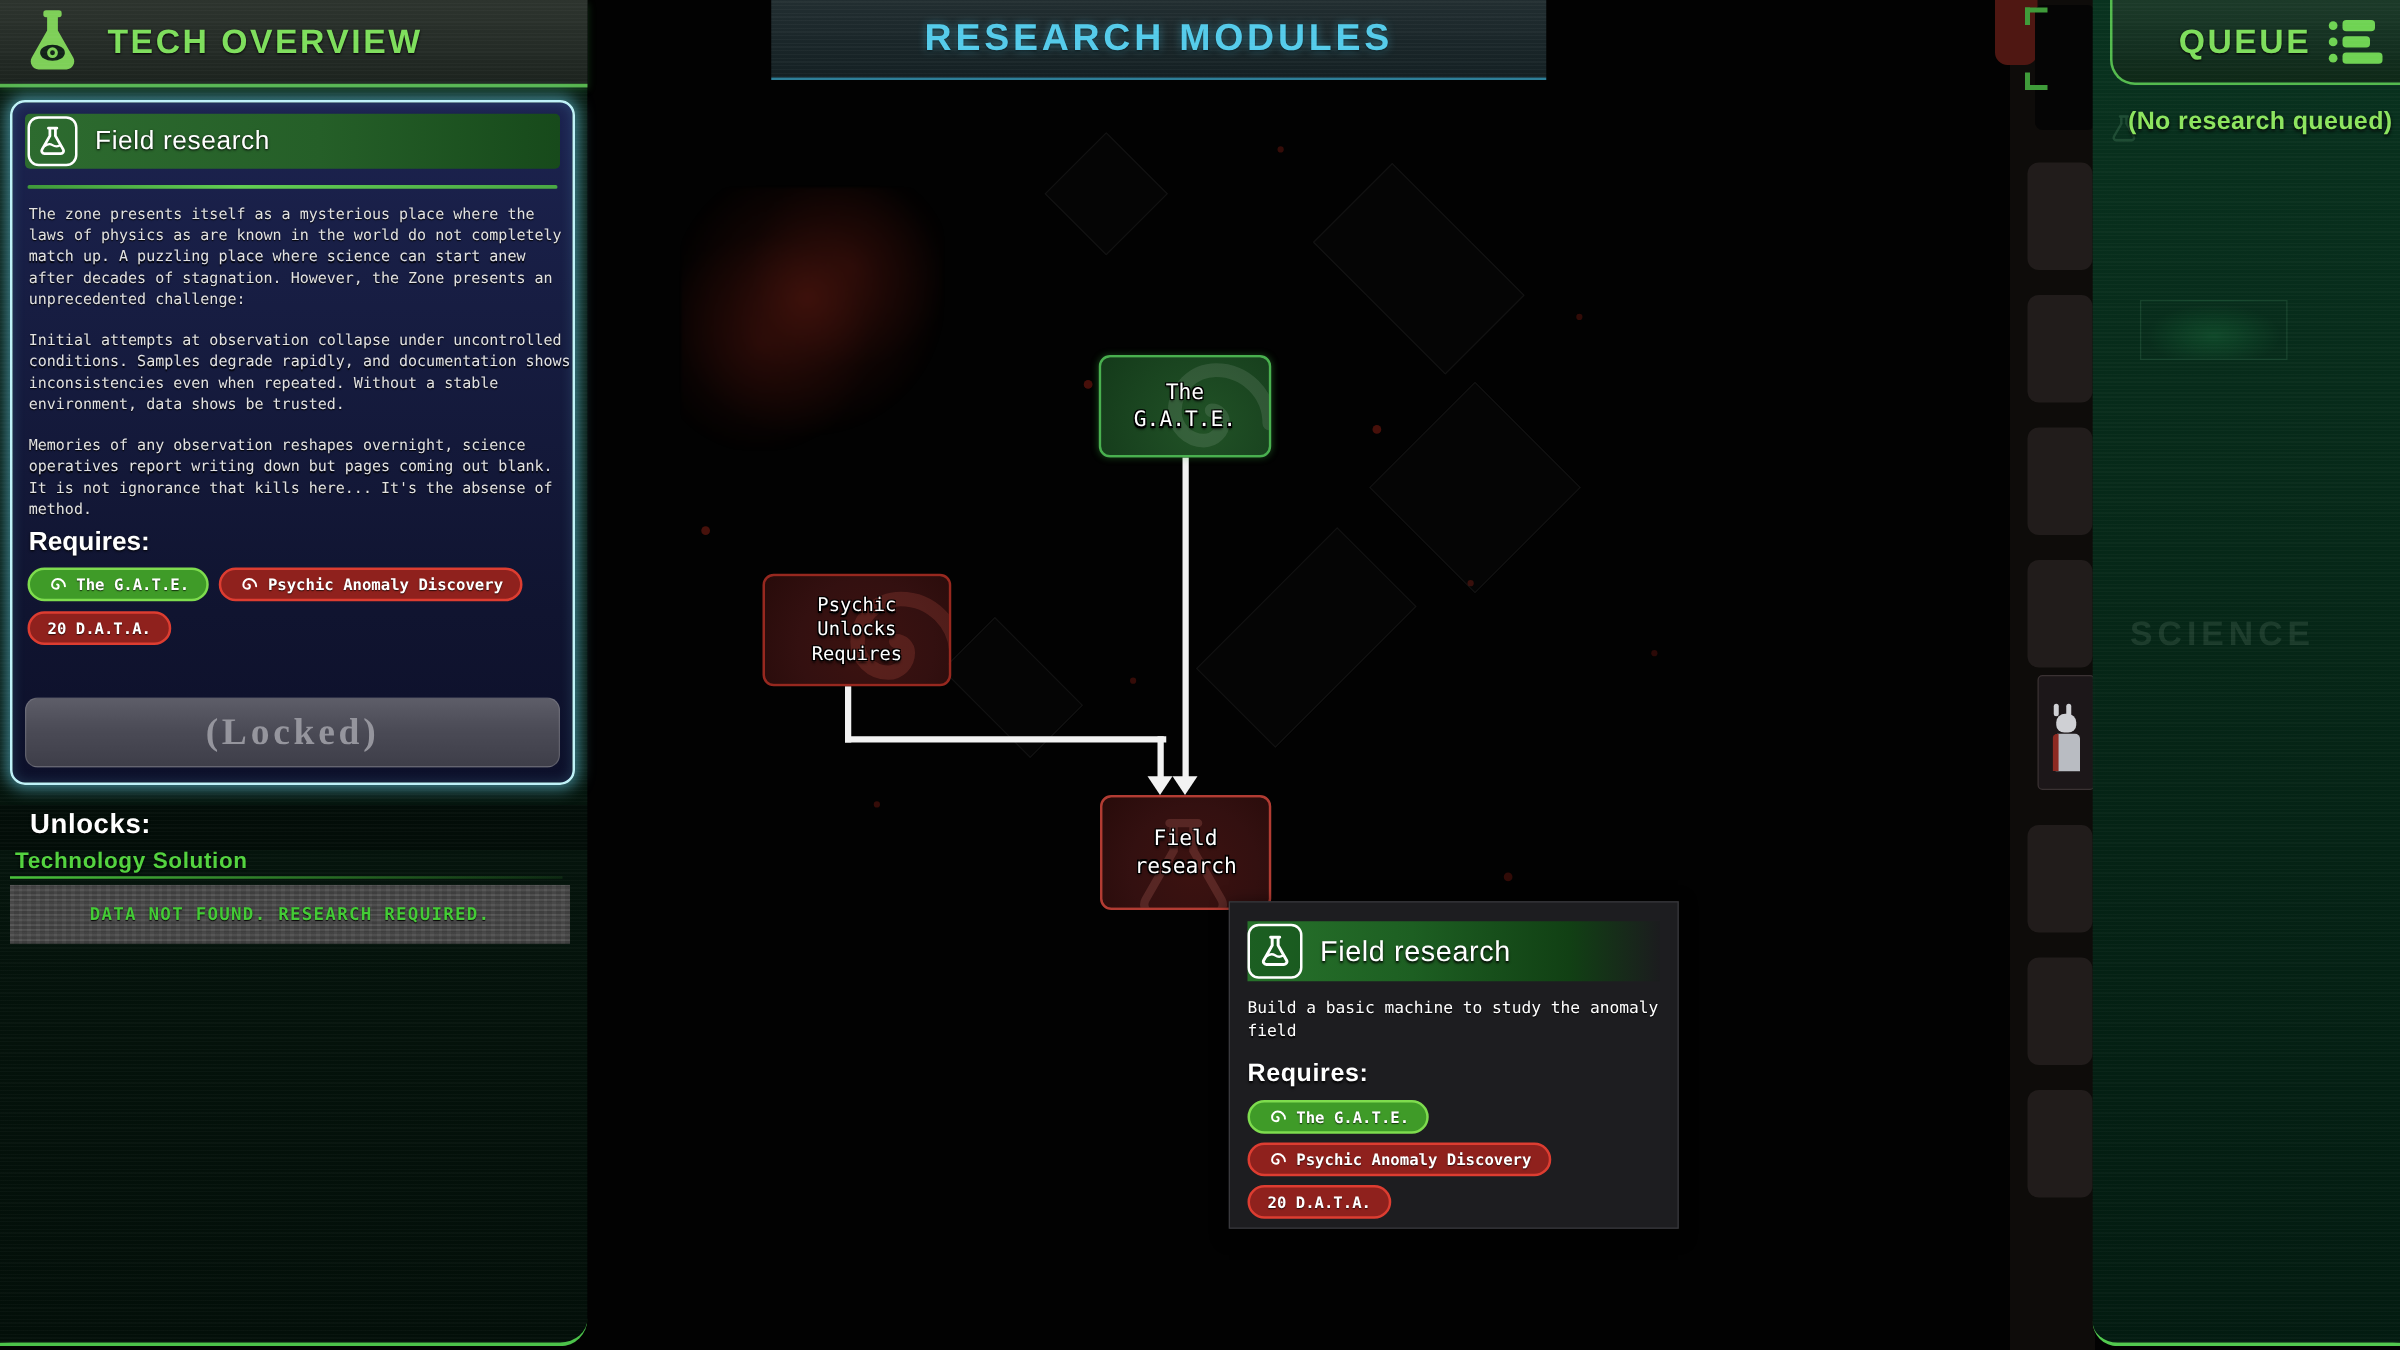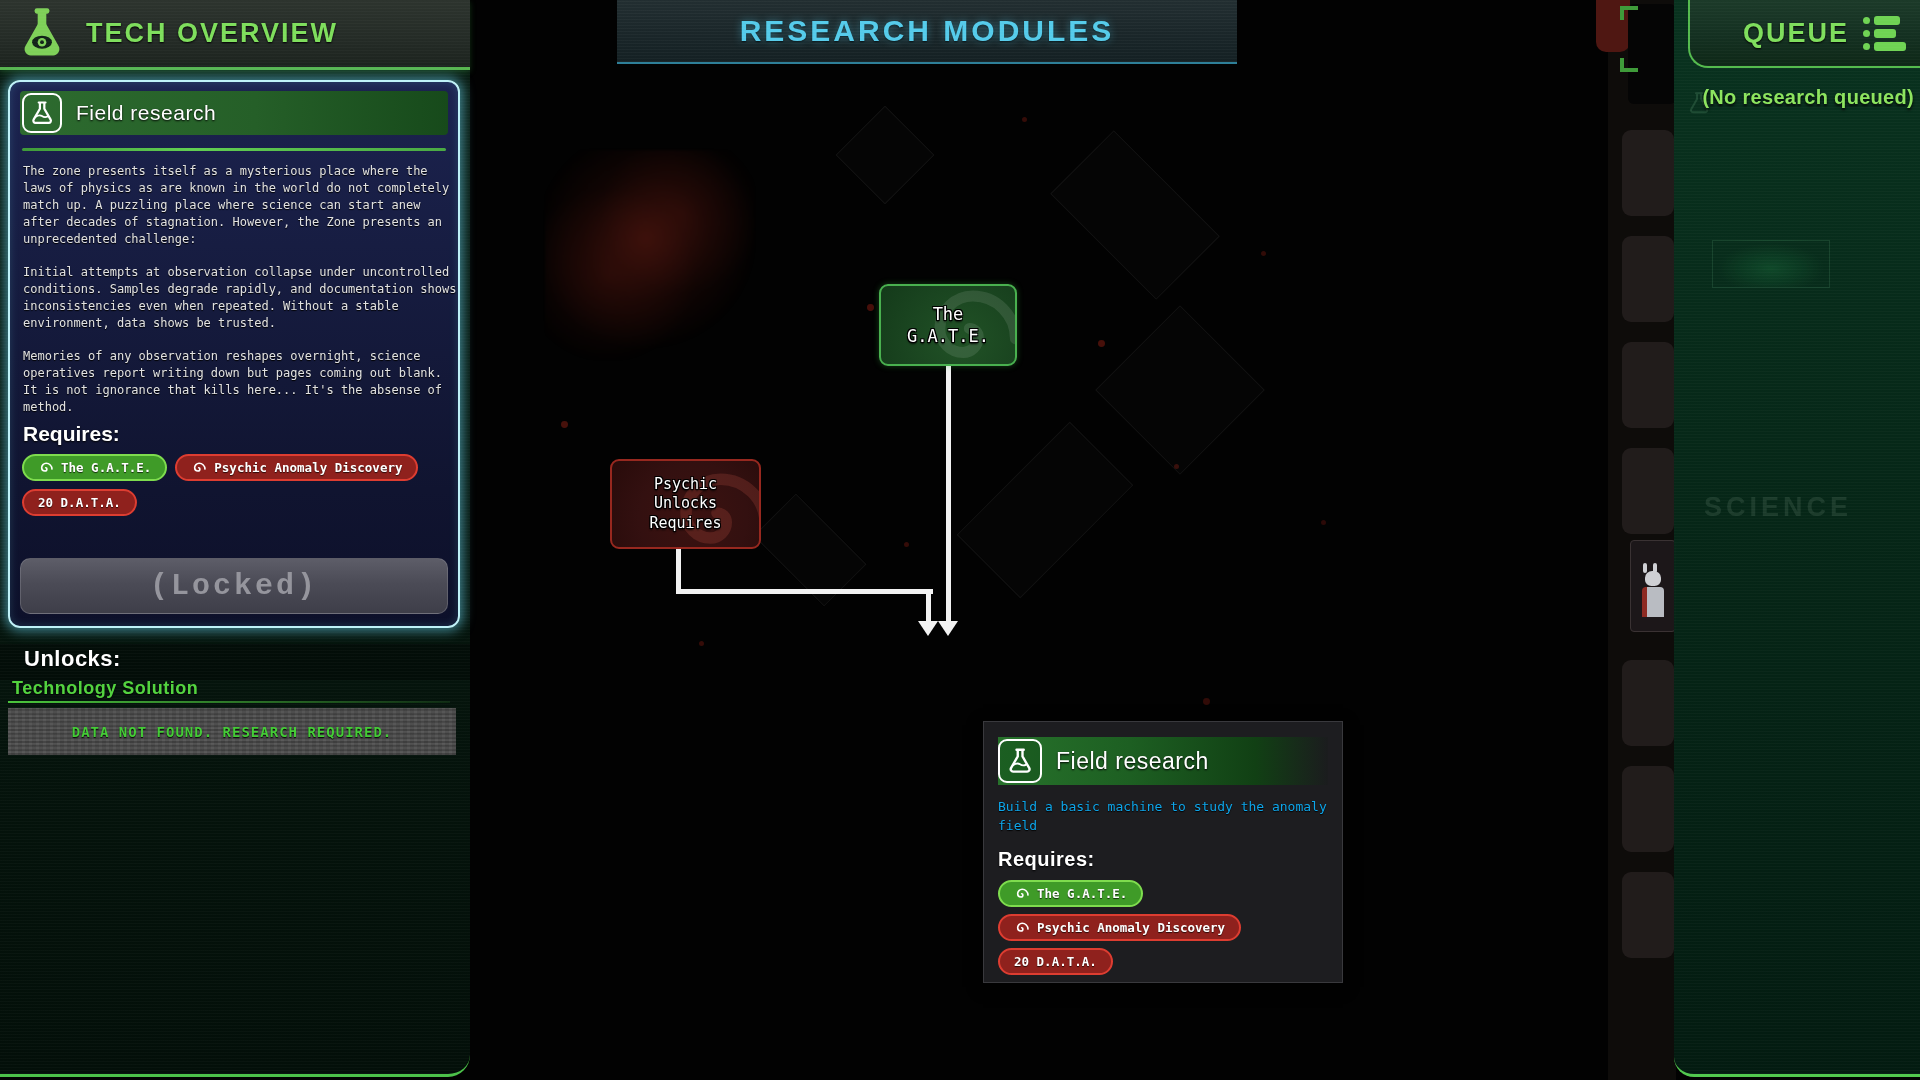--- a/index.html
+++ b/index.html
@@ -55,21 +55,21 @@
 
   
   .tooltip{position:absolute;left:983px;top:721px;width:360px;height:262px;z-index:6;
     background:#1d1d20;border:1px solid #39393d;box-shadow:0 4px 14px rgba(0,0,0,.7);
     padding:15px 14px 12px 14px;}
   .tt-header{height:48px;display:flex;align-items:center;gap:14px;margin-bottom:13px;
     background:linear-gradient(90deg,#27722b 0%,#1d5f22 40%,#114014 78%,#1b1c1e 100%);}
   .icon-chip{width:44px;height:44px;flex:0 0 44px;border:2.5px solid #fff;border-radius:9px;
     display:flex;align-items:center;justify-content:center;background:rgba(10,60,16,.35);}
   .tt-title{color:#fff;font-size:23px;letter-spacing:.5px;text-shadow:0 1px 2px #000;}
-  .tt-desc{color:#0ea5e9;font-family:"DejaVu Sans Mono",monospace;font-size:13px;line-height:1.45;
+  .tt-desc{color:#ffffff;font-family:"DejaVu Sans Mono",monospace;font-size:13px;line-height:1.45;
     width:345px;margin-bottom:12px;text-shadow:0 1px 1px #000;}
   .tt-req-heading{color:#fff;font-size:20px;font-weight:bold;letter-spacing:.5px;margin-bottom:9px;
     text-shadow:0 1px 2px #000;}
   .tt-pills{display:flex;flex-direction:column;align-items:flex-start;gap:7px;}
 
   
   .pill{display:inline-flex;align-items:flex-end;gap:8px;padding:4px 14px;border-radius:999px;
     color:#fff;font-family:"DejaVu Sans Mono",monospace;font-size:12.5px;font-weight:bold;
     text-shadow:0 1px 1px rgba(0,0,0,.7);white-space:nowrap;}
   .pill.met{background:#3f9b28;border:2px solid #7edc4e;}
@@ -102,21 +102,21 @@
   .heading-rule{height:3px;background:linear-gradient(90deg,#3f9a3a,#62cf52 40%,#4aa944);
     border-radius:2px;margin:0 2px 12px 2px;}
   .problem-text{color:#e2e2e2;font-family:"DejaVu Sans Mono",monospace;font-size:12px;line-height:17px;
     margin:0 0 16px 3px;width:438px;text-shadow:0 1px 1px #000;}
   .problem-text:last-of-type{margin-bottom:6px;}
   .requires-heading{color:#fff;font-size:21px;font-weight:bold;margin:0 0 8px 3px;text-shadow:0 1px 2px #000;}
   .badge-row{display:flex;flex-wrap:wrap;gap:8px;margin:0 0 10px 2px;}
   .locked-btn{margin-top:auto;height:56px;border-radius:10px;border:1px solid rgba(150,150,160,.35);
     background:linear-gradient(180deg,#5d5d68 0%,#4b4b56 45%,#3e3e49 100%);
     color:#95959d;font-size:30px;font-weight:bold;letter-spacing:3px;
-    font-family:Liberation Mono, monospace;cursor:default;}
+    font-family:Liberation Serif, serif;cursor:default;}
 
   .unlocks-band{position:absolute;left:0;top:644px;width:470px;height:36px;background:rgba(0,0,0,.30);}
   .unlocks-heading{position:absolute;left:24px;top:646px;color:#fff;font-size:22px;font-weight:bold;
     letter-spacing:.5px;text-shadow:0 1px 2px #000;}
   .unlocks-sub{position:absolute;left:12px;top:678px;color:#52d33e;font-size:18px;font-weight:bold;
     letter-spacing:.5px;text-shadow:0 1px 2px #000;}
   .unlocks-rule{position:absolute;left:8px;top:701px;width:442px;height:2px;
     background:linear-gradient(90deg,#49c43a,rgba(73,196,58,.12));}
   .notfound-box{position:absolute;left:8px;top:708px;width:448px;height:47px;
     background-color:#4e4e4e;
@@ -204,20 +204,29 @@
     <svg class="node-watermark" style="right:-14px;bottom:-22px;" width="115" height="115" viewBox="0 0 16 16">
       <path d="M8.2 8.2a1.3 1.3 0 0 1 1.3 1.3 2.2 2.2 0 0 1-2.2 2.2 3.4 3.4 0 0 1-3.4-3.4 4.8 4.8 0 0 1 4.8-4.8 6.2 6.2 0 0 1 6.2 6.2" fill="none" stroke="rgba(255,110,95,.16)" stroke-width="1.6" stroke-linecap="round"></path>
     </svg>
     <div class="node-label" style="font-size:15px;">
       <span>Psychic</span>
         <span>Unlocks</span>
         <span>Requires</span>
     </div>
   </div>
 
+  <div class="node node-red dim" style="left:880px;top:636px;width:137px;height:92px;">
+    <svg class="node-watermark" style="left:14px;bottom:-20px;" width="100" height="100" viewBox="0 0 24 24">
+      <path d="M9.5 3h5.5M10.3 3v5.3L4.9 17.7a1.9 1.9 0 0 0 1.7 2.8h11.2a1.9 1.9 0 0 0 1.7-2.8L14.1 8.3V3" fill="none" stroke="rgba(255,150,135,.17)" stroke-width="1.6" stroke-linecap="round"></path>
+    </svg>
+    <div class="node-label" style="font-size:17px;">
+      <span>Field</span>
+        <span>research</span>
+    </div>
+  </div>
 
   <div class="tooltip">
     <div class="tt-header">
       <span class="icon-chip">
         <svg width="30" height="30" viewBox="0 0 24 24">
           <path d="M9.2 3h5.8M10.2 3v5.3L4.8 17.7a1.9 1.9 0 0 0 1.7 2.8h11.2a1.9 1.9 0 0 0 1.7-2.8L14 8.3V3" fill="none" stroke="#fff" stroke-width="1.9" stroke-linecap="round"></path>
           <path d="M6.6 15.3q3-2.3 5.4-.7t4.9.3" fill="none" stroke="#fff" stroke-width="1.5" stroke-linecap="round"></path>
         </svg>
       </span>
       <span class="tt-title">Field research</span>

